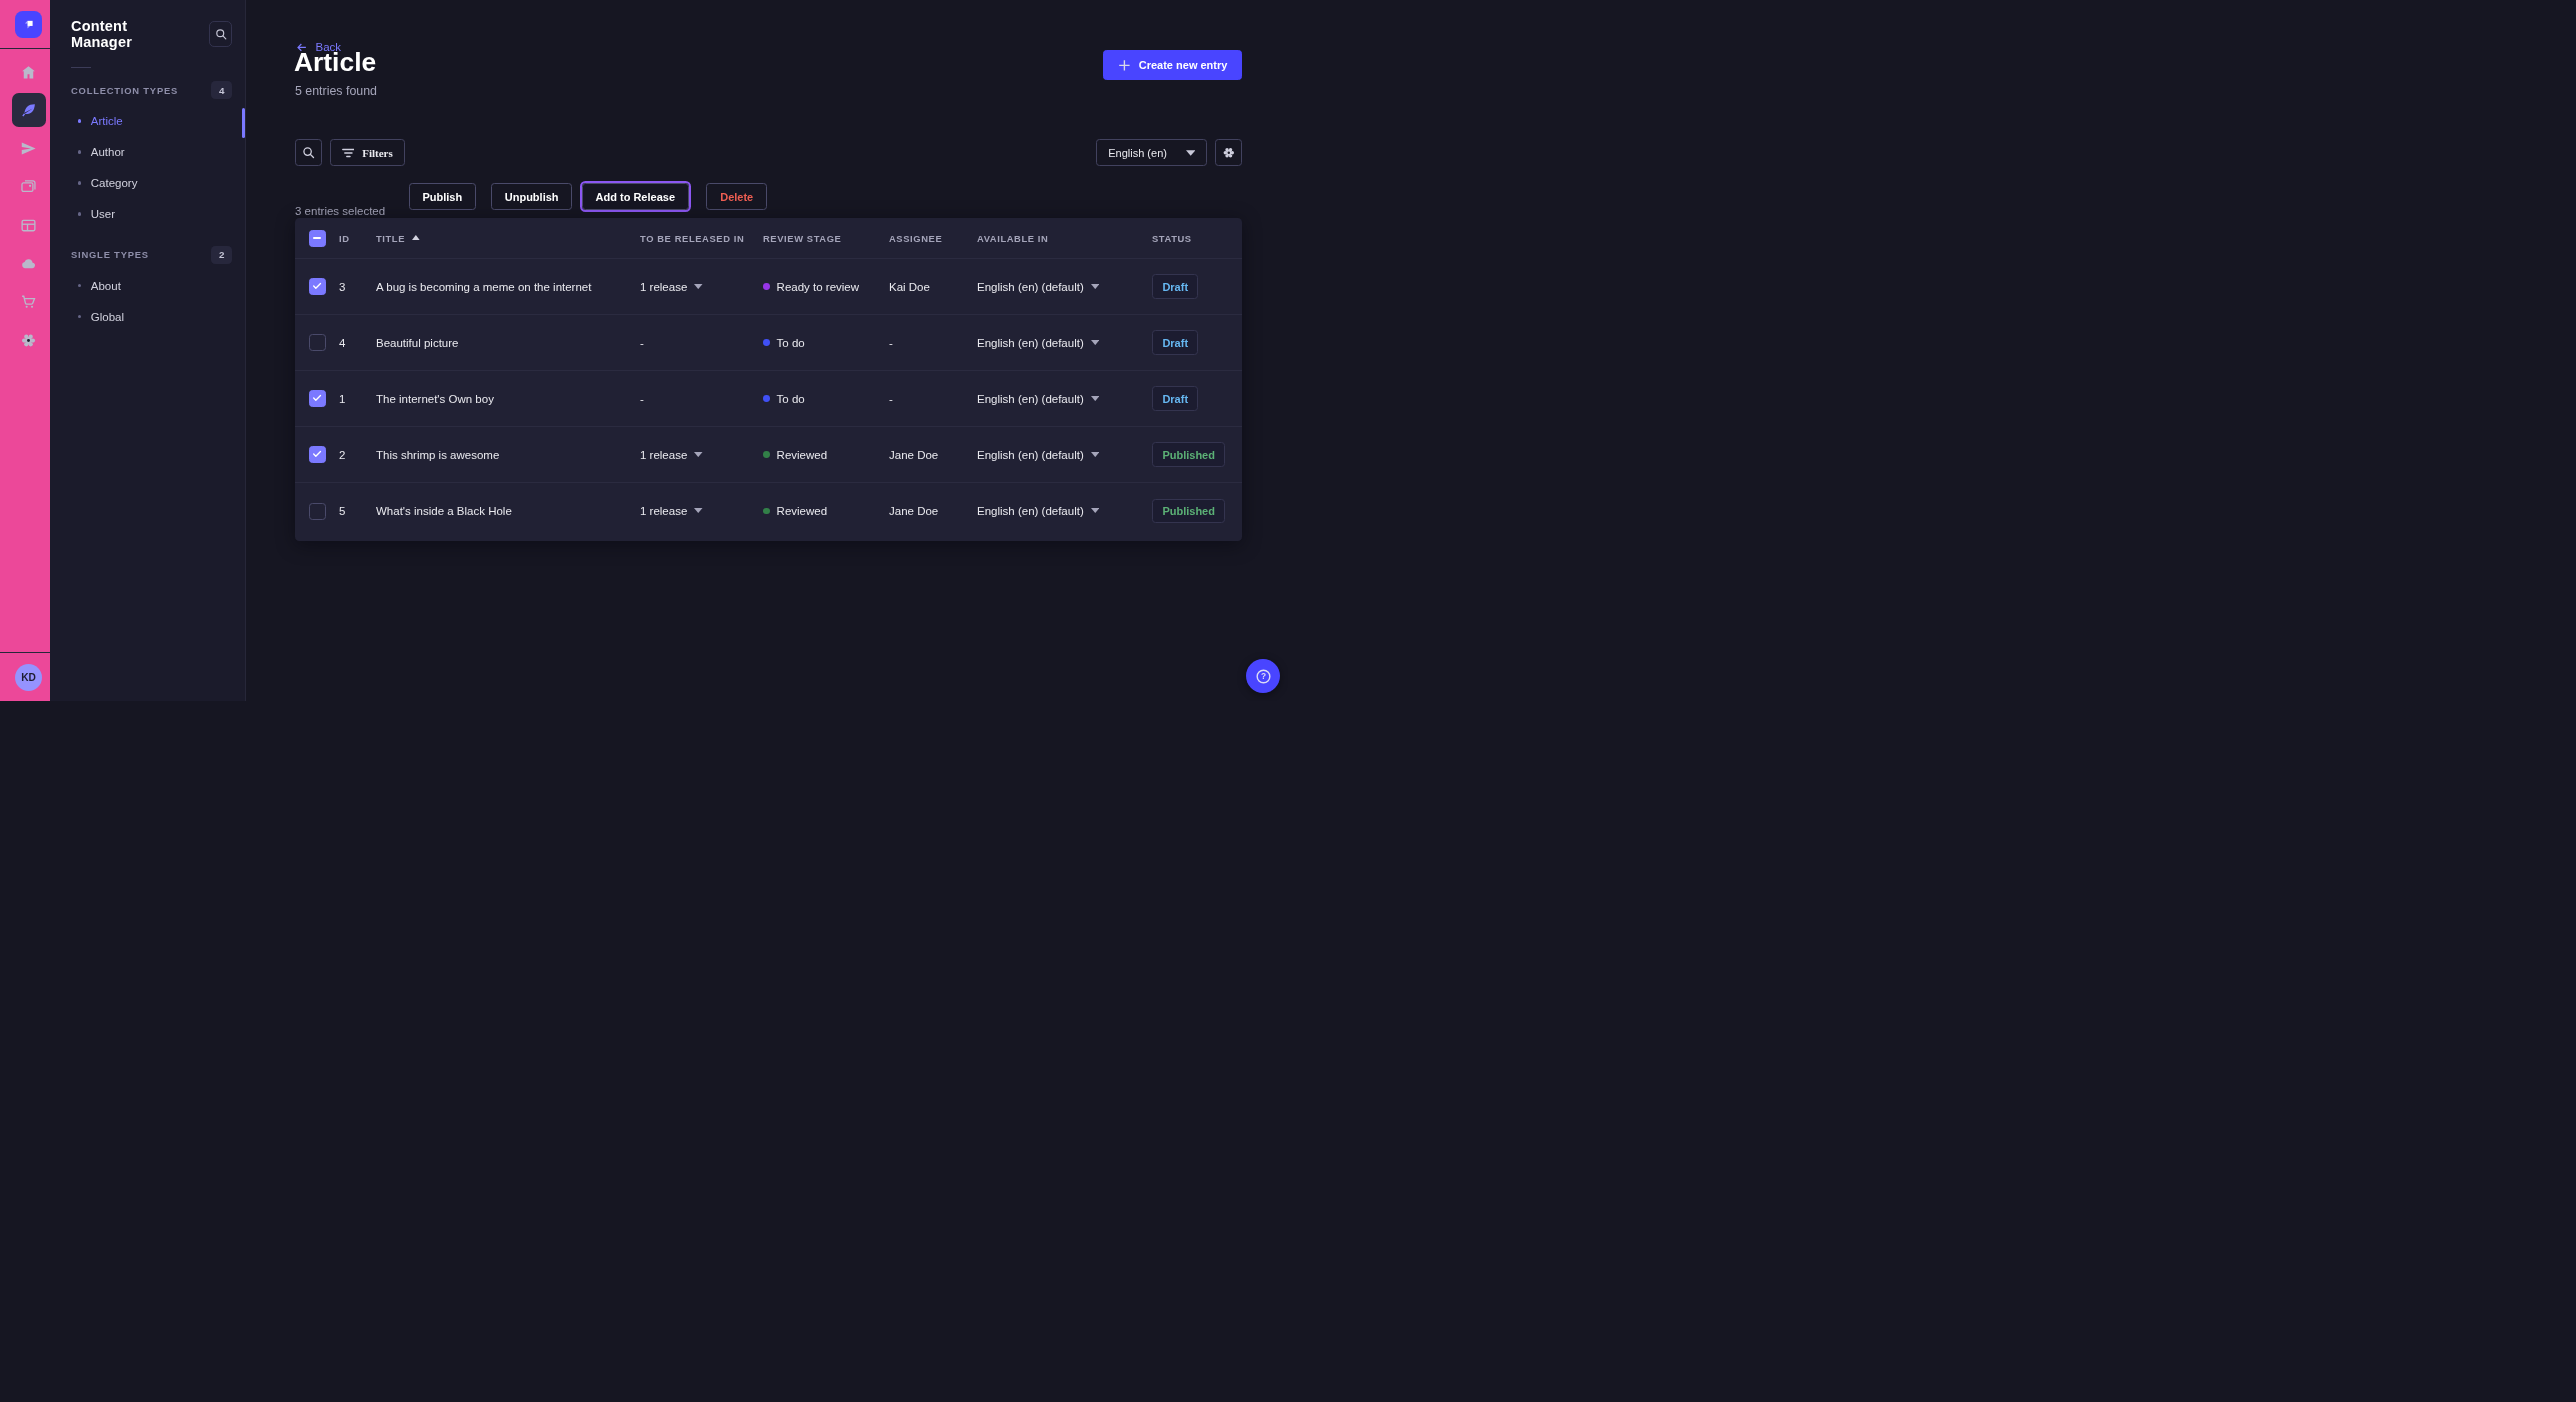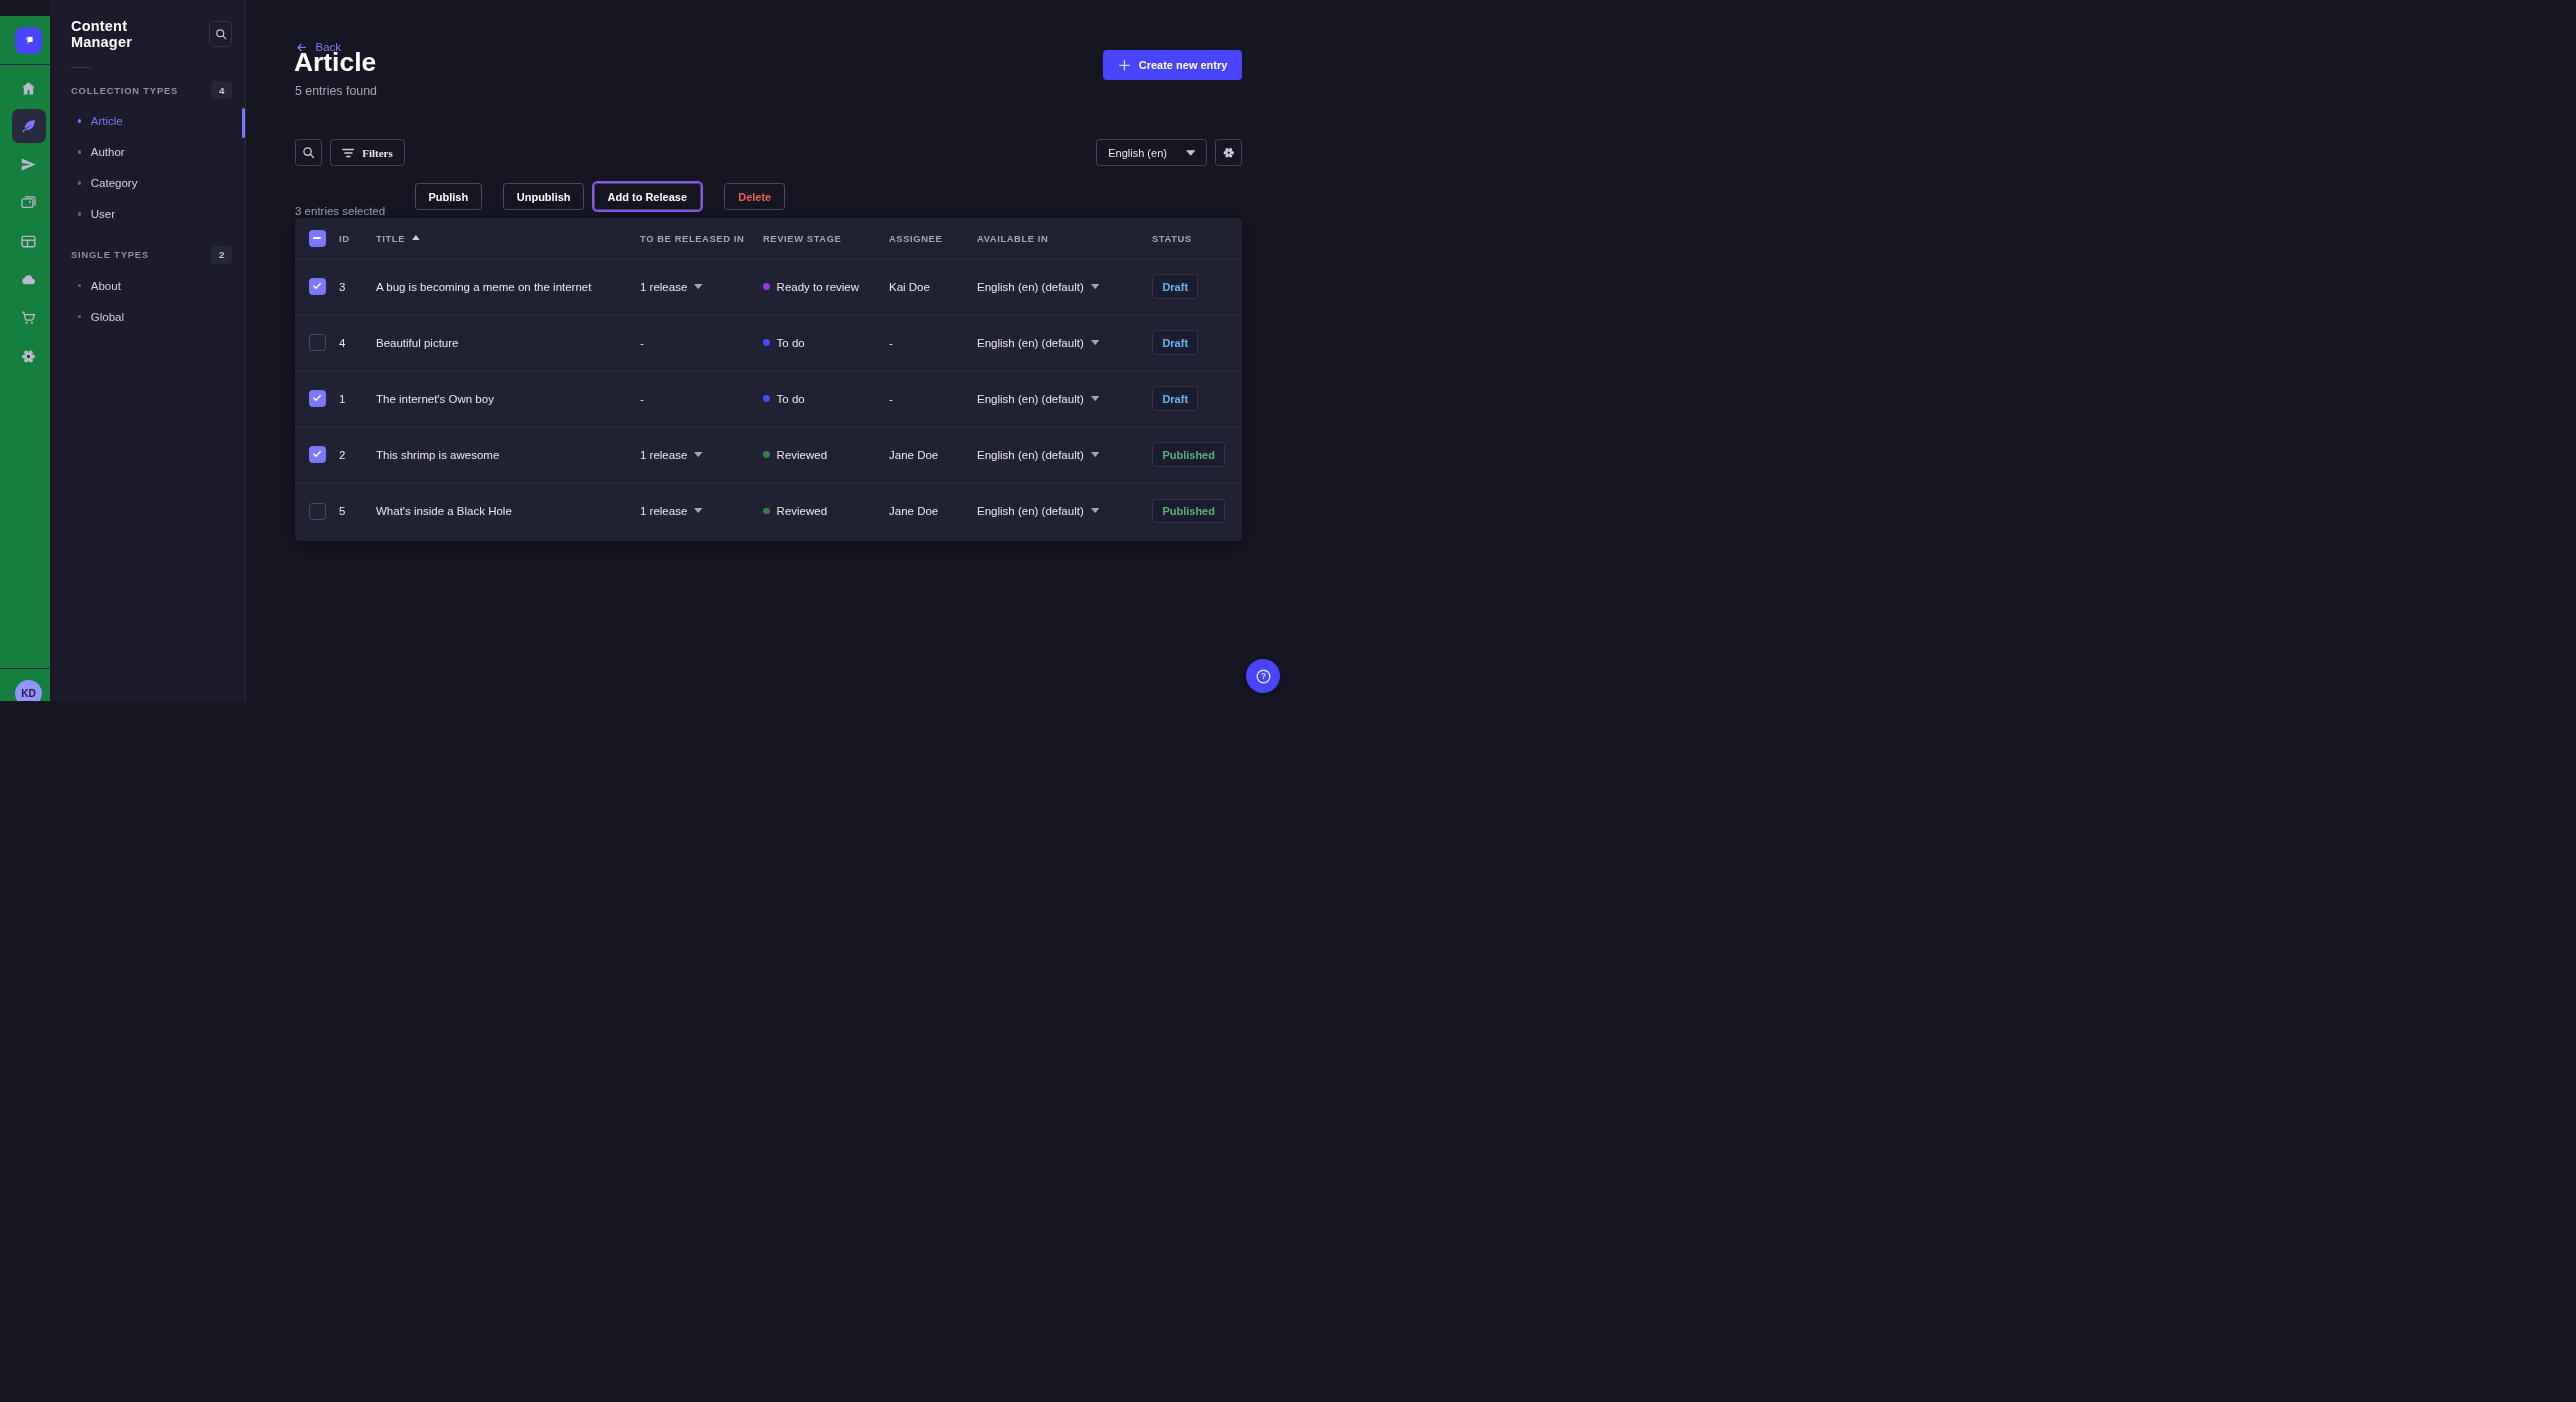--- a/index.html
+++ b/index.html
@@ -1,20 +1,20 @@
 <!DOCTYPE html>
 <html style="font-size:13.6px"><head>
 <meta charset="utf-8">
 <style>
   * { margin:0; padding:0; box-sizing:border-box; }
   html,body { background:#161622; font-family:"Liberation Sans", sans-serif; }
   .app { position:relative; width:1288px; height:701px; background:#161622; overflow:hidden; }
 
   
-  .rail { position:absolute; left:0; top:16px; width:58px; height:100%; background:#15803d; border-right:0.9px solid #272739; }
+  .rail { position:absolute; left:0; top:0; width:58px; height:100%; background:#ec4899; border-right:0.9px solid #272739; }
   .logo-box { height:49px; border-bottom:0.9px solid #272739; display:flex; align-items:center; justify-content:center; cursor:pointer; }
   .logo { width:27px; height:27px; border-radius:7.7px; background:#4945ff; display:flex; align-items:center; justify-content:center; }
   .rail-nav { position:absolute; top:55px; left:0; width:100%; display:flex; flex-direction:column; align-items:center; gap:4.3px; }
   .rail-btn { width:34px; height:34px; border-radius:6.8px; display:flex; align-items:center; justify-content:center; color:#b9b9cb; cursor:pointer; }
   .rail-btn.active { background:#2a2a3f; color:#7b79ff; }
   .rail-footer { position:absolute; bottom:0; left:0; width:100%; height:49px; border-top:0.9px solid #272739; display:flex; align-items:center; justify-content:center; }
   .avatar { width:27px; height:27px; border-radius:50%; background:#9593fe; color:#1d1d30; font-size:10.2px; font-weight:700; display:flex; align-items:center; justify-content:center; cursor:pointer; }
 
   
   .subnav { position:absolute; left:50px; top:0; width:196px; height:100%; background:#1b1b2b; border-right:0.9px solid #272739; }
@@ -40,21 +40,21 @@
   .create-btn { position:absolute; right:46px; top:50px; height:30px; background:#4945ff; border:0.9px solid #4945ff; border-radius:3.4px; color:#fff; font-size:11px; font-weight:600; display:flex; align-items:center; gap:8px; padding:0 13.6px; cursor:pointer; }
 
   .toolbar { position:absolute; left:48px; right:46px; top:139px; height:27px; display:flex; justify-content:space-between; align-items:center; }
   .tb-group { display:flex; gap:7.7px; align-items:center; }
   .sq32 { width:27px; height:27px; border:0.9px solid #42425f; border-radius:3.4px; background:transparent; display:flex; align-items:center; justify-content:center; color:#cfcfde; cursor:pointer; }
   .filters-btn { height:27px; border:0.9px solid #42425f; border-radius:3.4px; background:transparent; color:#eaeaef; font-size:11px; font-weight:600; display:flex; align-items:center; gap:7.7px; padding:0 11px; cursor:pointer;font-family:Liberation Serif, serif; }
   .locale-select { height:27px; border:0.9px solid #42425f; border-radius:3.4px; color:#eaeaef; font-size:11px; display:flex; align-items:center; gap:19px; padding:0 11px; cursor:pointer; }
 
   .selection-row { position:absolute; left:48px; top:181px; height:31px; display:flex; align-items:center; }
   .selection-text { color:#a5a5ba; font-size:11.5px; margin-right:8.5px;margin-top:28px; }
-  .act-btn { height:27px; border:0.9px solid #4a4a6a; border-radius:3.4px; background:transparent; color:#fff; font-size:11px; font-weight:600; padding:0 12.8px; margin-left:21px; cursor:pointer; }
+  .act-btn { height:27px; border:0.9px solid #4a4a6a; border-radius:3.4px; background:transparent; color:#fff; font-size:11px; font-weight:600; padding:0 12.8px; margin-left:15px; cursor:pointer; }
   .act-btn.danger { color:#ee5e52; }
   .act-btn.highlight { outline:2.6px solid #8c57f2; outline-offset:0.9px; margin-left:9.4px; margin-right:2.6px; }
 
   
   .card { position:absolute; left:48px; right:46px; top:218px; height:323px; background:#212134; border-radius:4.3px; box-shadow:0 3.4px 19px rgba(2,2,10,.42); }
   .grid-row { display:grid; grid-template-columns:44px 37px 264px 123px 126px 88px 175px 1fr; align-items:center; }
   .thead { height:41px; border-bottom:0.9px solid #2b2b40; }
   .th { font-size:9.4px; font-weight:700; letter-spacing:0.6px; color:#a5a5ba; display:flex; align-items:center; gap:6.8px; }
   .trow { height:56px; border-bottom:0.9px solid #2b2b40; }
   .trow:last-child { border-bottom:none; }

